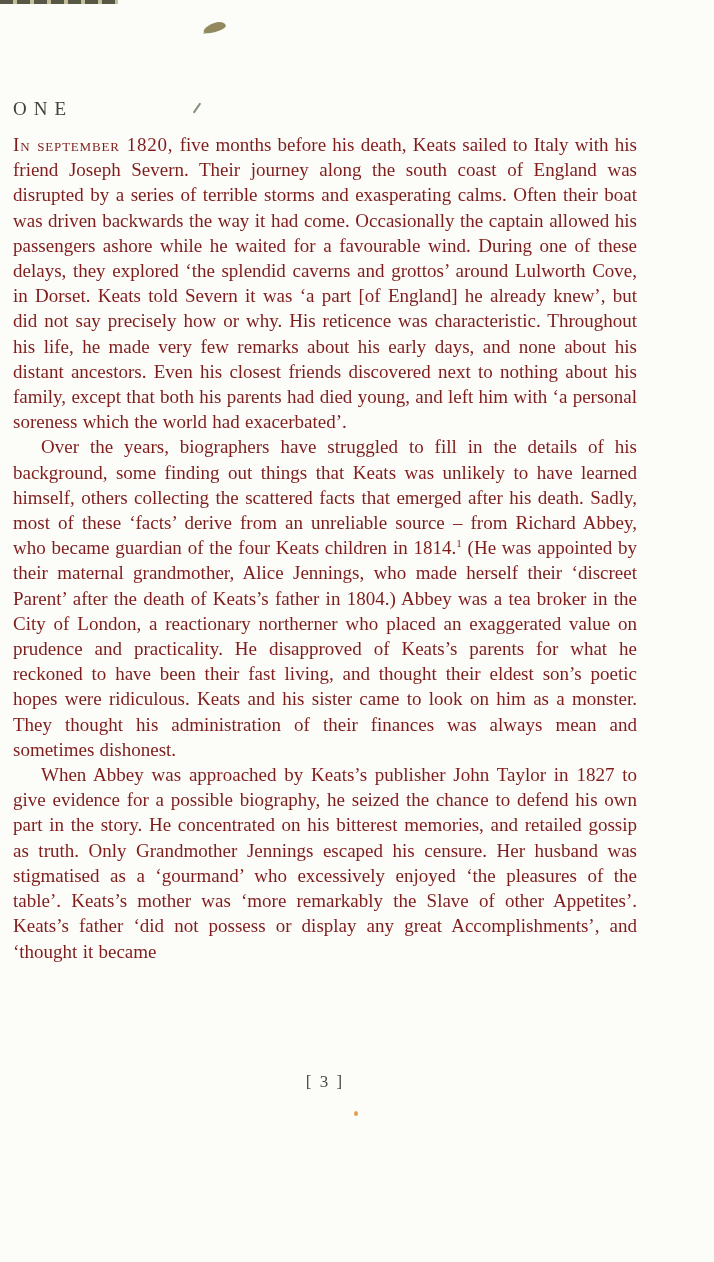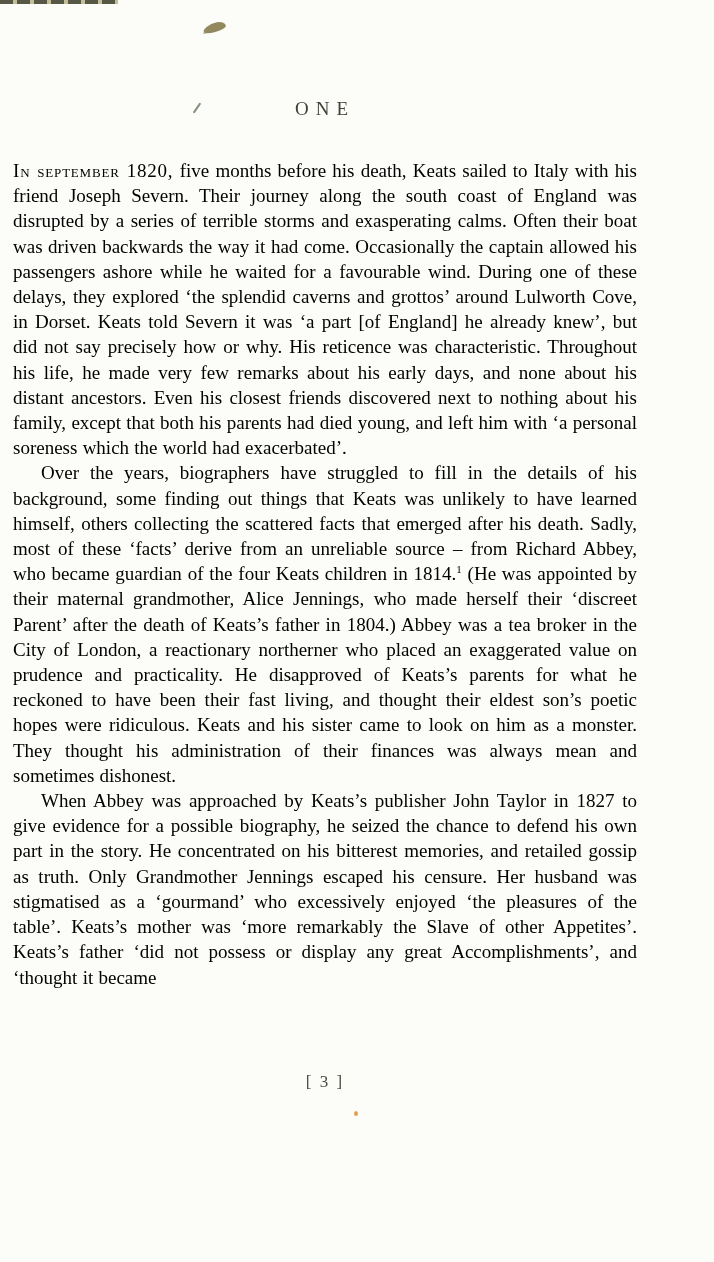--- a/index.html
+++ b/index.html
@@ -50,31 +50,30 @@
 
   
   .content {
     position: absolute;
     left: 13px;
     top: 0;
     width: 624px;
   }
   .chapter-heading {
     margin-top: 98px;
-    text-align: center;
     font-size: 19px;
     letter-spacing: 7px;
     color: #3e4337;
   }
   .body-text {
-    margin-top: 38px;
+    margin-top: 12px;
     font-size: 19px;
     line-height: 25.2px;
     text-align: justify;
-    color: #000000;
+    color: #7f1d1d;
     word-spacing: 0.5px;
   }
   .body-text p { margin: 0; }
   .body-text p.indent { text-indent: 28px; }
   .lead-smallcaps {
     font-variant: small-caps;
     letter-spacing: 0.8px;
   }
   .footnote-marker {
     font-size: 11px;

